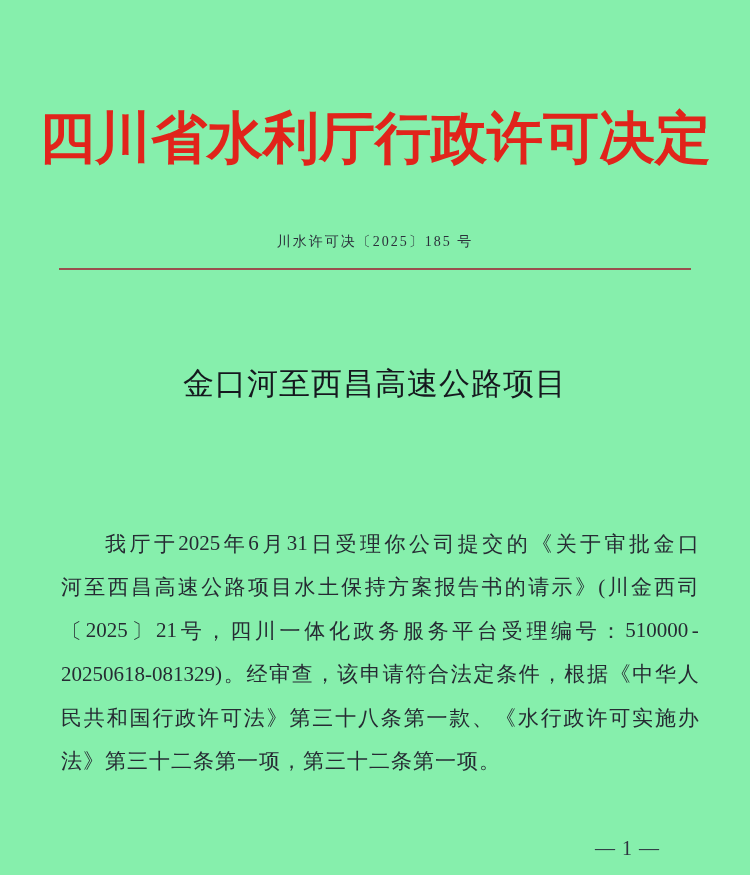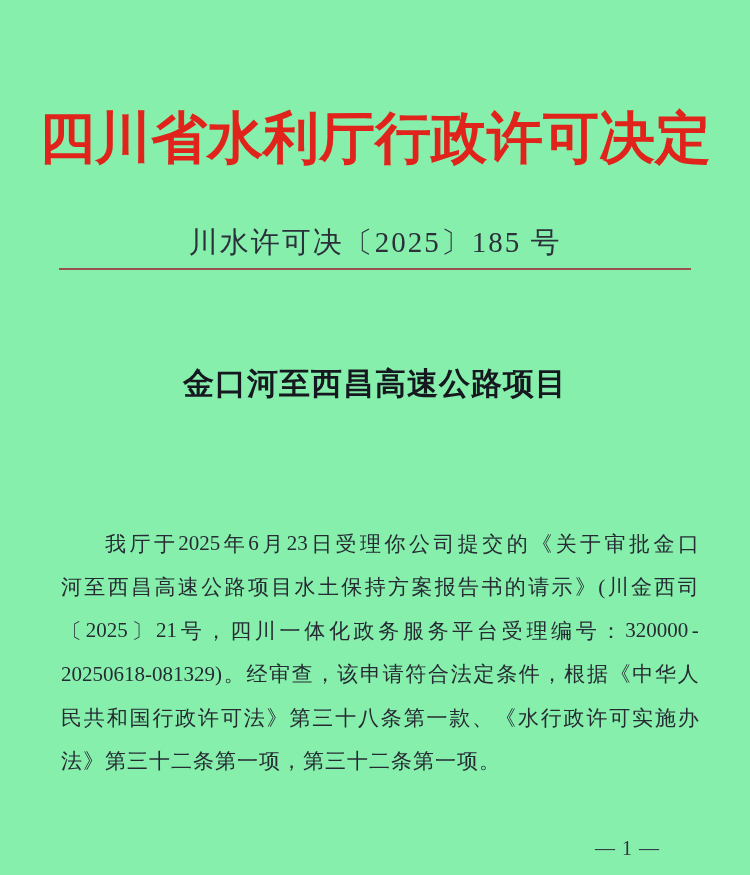--- a/index.html
+++ b/index.html
@@ -30,42 +30,42 @@
     white-space: nowrap;
   }
   .doc-no {
     position: absolute;
     top: 226px;
     left: 0;
     right: 0;
     height: 32px;
     line-height: 32px;
     text-align: center;
-    font-size: 29px;
+    font-size: 14px;
     letter-spacing: 2px;
     color: #2b313b;
     white-space: nowrap;
   }
   .divider {
     position: absolute;
     top: 268px;
     left: 59px;
     width: 632px;
     height: 2px;
     background: #9b4f4f;
   }
   .doc-title {
     position: absolute;
     left: 0;
     right: 0;
     height: 44px;
     line-height: 44px;
     text-align: center;
     font-size: 31px;
-    font-weight: 700;
+    font-weight: 400;
     color: #15181e;
     letter-spacing: 1px;
     white-space: nowrap;
   }
   .doc-title.l1 { top: 362px; }
   .doc-title.l2 { top: 417px; }
   .body-block {
     position: absolute;
     left: 61px;
     top: 522px;
@@ -116,21 +116,21 @@
 
   <div class="body-block">
     <div class="body-line jline indent">
         <span>我</span>
         <span>厅</span>
         <span>于</span>
         <span>2025</span>
         <span>年</span>
         <span>6</span>
         <span>月</span>
-        <span>23</span>
+        <span>31</span>
         <span>日</span>
         <span>受</span>
         <span>理</span>
         <span>你</span>
         <span>公</span>
         <span>司</span>
         <span>提</span>
         <span>交</span>
         <span>的</span>
         <span>《</span>
@@ -187,21 +187,21 @@
         <span>务</span>
         <span>服</span>
         <span>务</span>
         <span>平</span>
         <span>台</span>
         <span>受</span>
         <span>理</span>
         <span>编</span>
         <span>号</span>
         <span>：</span>
-        <span>320000</span>
+        <span>510000</span>
         <span>-</span>
       </div>
     <div class="body-line jline">
         <span>20250618-081329)</span>
         <span>。</span>
         <span>经</span>
         <span>审</span>
         <span>查</span>
         <span>，</span>
         <span>该</span>

